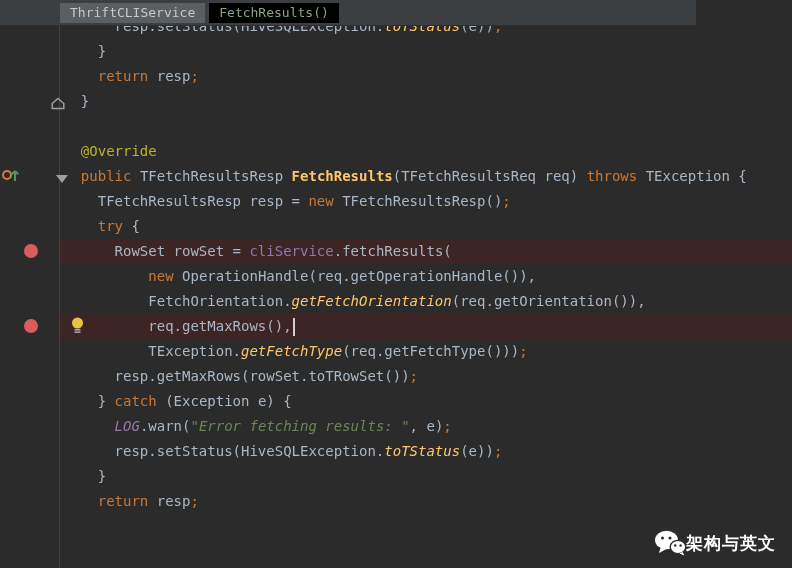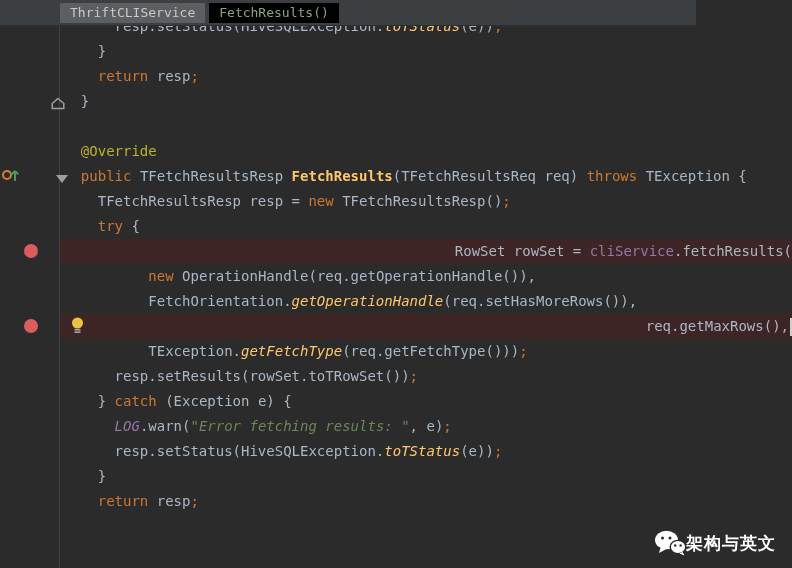--- a/index.html
+++ b/index.html
@@ -36,21 +36,21 @@
     position:absolute; left:0; top:0; width:60px; height:100%;
     background:var(--gutter-bg,#2b2b2b);
     border-right:1px solid #3f4143;
   }
   #lines { position:absolute; left:60px; top:-12px; width:732px; }
   .code-line {
     height:25px; line-height:25px; padding-left:4px;
     white-space:pre; font-size:14px;
     color:var(--default-text,#a9b7c6);
   }
-  .code-line.hl { background:var(--breakpoint-line-bg,#3d2525);text-align:right; }
+  .code-line.hl { background:var(--breakpoint-line-bg,#3d2525); }
 
   .tk-d  { color:var(--default-text,#a9b7c6); }
   .tk-k  { color:var(--keyword,#cc7832); }
   .tk-a  { color:var(--annotation,#bbb529); }
   .tk-s  { color:var(--string,#6a8759); font-style:italic; }
   .tk-m  { color:var(--method-decl,#ffc66b); font-weight:bold; }
   .tk-sm { color:var(--method-decl,#ffc66b); font-style:italic; }
   .tk-sf { color:var(--static-member,#9876aa); font-style:italic; }
   .tk-f  { color:var(--static-member,#9876aa); }
 
@@ -99,24 +99,24 @@
         <div class="code-line"><span class="tk-d">    }</span></div>
         <div class="code-line"><span class="tk-d">    </span><span class="tk-k">return</span><span class="tk-d"> resp</span><span class="tk-k">;</span></div>
         <div class="code-line"><span class="tk-d">  }</span></div>
         <div class="code-line"></div>
         <div class="code-line"><span class="tk-d">  </span><span class="tk-a">@Override</span></div>
         <div class="code-line"><span class="tk-d">  </span><span class="tk-k">public </span><span class="tk-d">TFetchResultsResp </span><span class="tk-m">FetchResults</span><span class="tk-d">(TFetchResultsReq req) </span><span class="tk-k">throws</span><span class="tk-d"> TException {</span></div>
         <div class="code-line"><span class="tk-d">    TFetchResultsResp resp = </span><span class="tk-k">new</span><span class="tk-d"> TFetchResultsResp()</span><span class="tk-k">;</span></div>
         <div class="code-line"><span class="tk-d">    </span><span class="tk-k">try</span><span class="tk-d"> {</span></div>
         <div class="code-line hl"><span class="tk-d">      RowSet rowSet = </span><span class="tk-f">cliService</span><span class="tk-d">.fetchResults(</span></div>
         <div class="code-line"><span class="tk-d">          </span><span class="tk-k">new</span><span class="tk-d"> OperationHandle(req.getOperationHandle()),</span></div>
-        <div class="code-line"><span class="tk-d">          FetchOrientation.</span><span class="tk-sm">getOperationHandle</span><span class="tk-d">(req.setHasMoreRows()),</span></div>
+        <div class="code-line"><span class="tk-d">          FetchOrientation.</span><span class="tk-sm">getFetchOrientation</span><span class="tk-d">(req.getOrientation()),</span></div>
         <div class="code-line hl"><span class="tk-d">          req.getMaxRows(),</span><span class="caret"></span></div>
         <div class="code-line"><span class="tk-d">          TException.</span><span class="tk-sm">getFetchType</span><span class="tk-d">(req.getFetchType()))</span><span class="tk-k">;</span></div>
-        <div class="code-line"><span class="tk-d">      resp.setResults(rowSet.toTRowSet())</span><span class="tk-k">;</span></div>
+        <div class="code-line"><span class="tk-d">      resp.getMaxRows(rowSet.toTRowSet())</span><span class="tk-k">;</span></div>
         <div class="code-line"><span class="tk-d">    } </span><span class="tk-k">catch</span><span class="tk-d"> (Exception e) {</span></div>
         <div class="code-line"><span class="tk-d">      </span><span class="tk-sf">LOG</span><span class="tk-d">.warn(</span><span class="tk-s">"Error fetching results: "</span><span class="tk-d">, e)</span><span class="tk-k">;</span></div>
         <div class="code-line"><span class="tk-d">      resp.setStatus(HiveSQLException.</span><span class="tk-sm">toTStatus</span><span class="tk-d">(e))</span><span class="tk-k">;</span></div>
         <div class="code-line"><span class="tk-d">    }</span></div>
         <div class="code-line"><span class="tk-d">    </span><span class="tk-k">return</span><span class="tk-d"> resp</span><span class="tk-k">;</span></div>
       </div>
 
     <div class="abs breakpoint" id="bp-1"></div>
     <div class="abs breakpoint" id="bp-2"></div>
 

